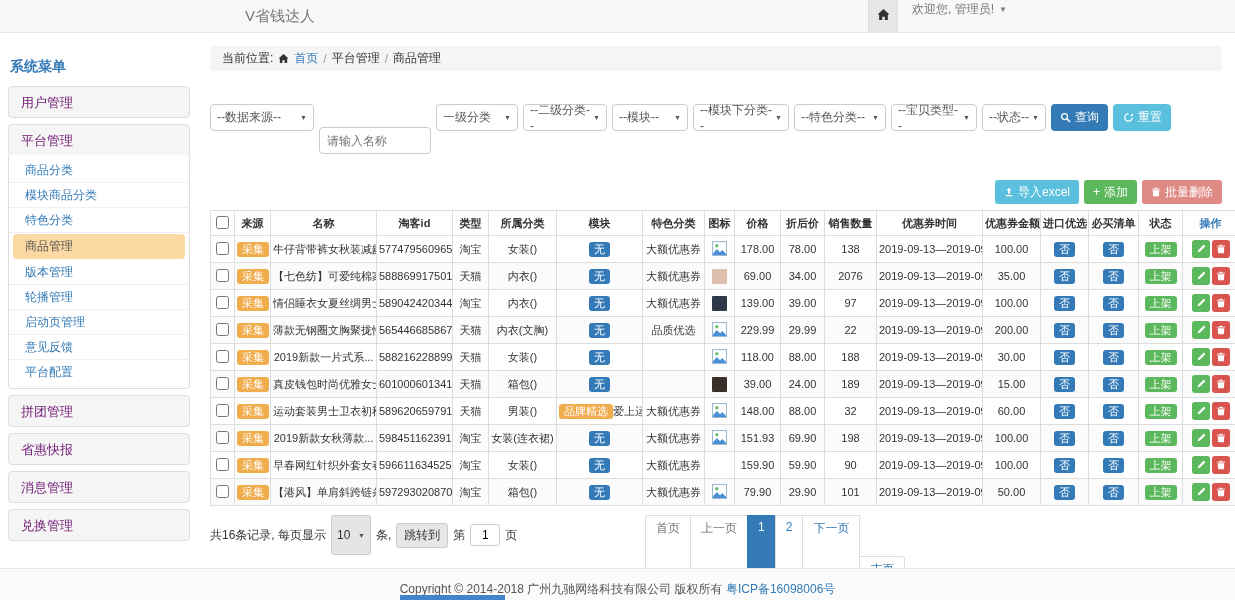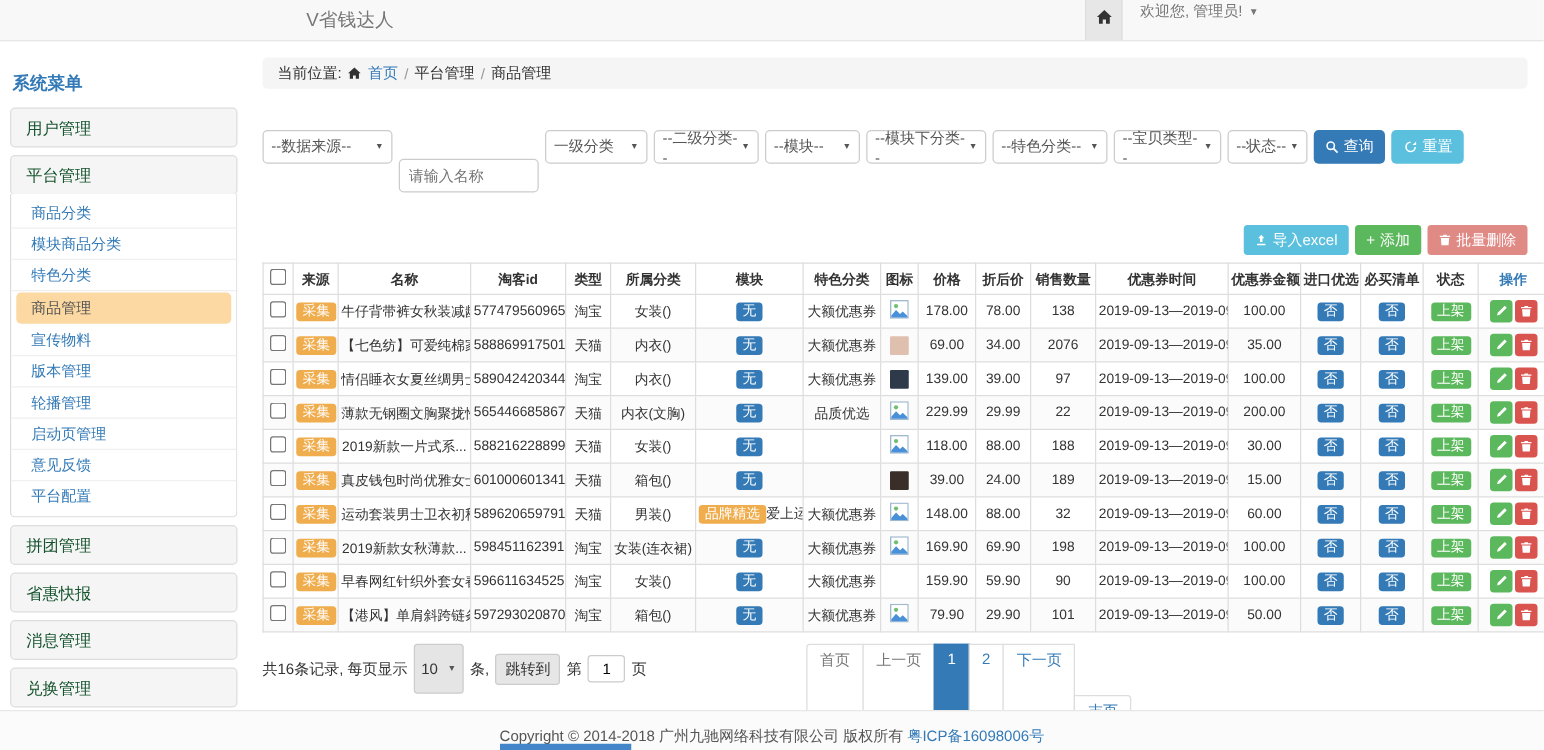--- a/index.html
+++ b/index.html
@@ -13,21 +13,21 @@
   .header-right { position:absolute; left:868px; top:0; height:19px; display:flex; }
   .home-box { width:30px; height:32px; background:#e7e7e7; border-left:1px solid #ddd; border-right:1px solid #ddd;
     display:flex; align-items:center; justify-content:center; cursor:pointer; }
   .welcome { margin-left:14px; font-size:12px; color:#777; cursor:pointer; display:flex; align-items:center; gap:5px; }
   .caret-sm { font-size:8px; color:#777; }
 
   
   .sidebar { position:absolute; left:8px; top:50px; width:182px; }
   .side-title { color:#337ab7; font-size:14px; font-weight:bold; padding:8px 2px 10px 2px; }
   .side-header { height:32px; line-height:32px; padding-left:12px; background:#f5f5f5;
-    border:1px solid #ddd; border-radius:4px; margin-bottom:6px; font-size:13px; color:#14532d; cursor:pointer; }
+    border:1px solid #ddd; border-radius:4px; margin-bottom:6px; font-size:13px; color:#701a75; cursor:pointer; }
   .side-sub { border:1px solid #ddd; border-top:none; border-radius:0 0 4px 4px; background:#fff;
     margin:-7px 0 6px 0; padding:3px 0; }
   .side-link { height:25px; line-height:25px; padding-left:16px; font-size:12px; color:#337ab7;
     border-bottom:1px solid #f0f0f0; cursor:pointer; white-space:nowrap; overflow:hidden; }
   .side-link:last-child { border-bottom:none; }
   .side-link.active { background:#fcd9a2; border-radius:4px; margin:1px 4px; padding-left:12px; color:#555; border-bottom:none; }
 
   
   .main { position:absolute; left:210px; top:46px; width:1012px; }
   .breadcrumb { background:#f5f5f5; border-radius:4px; padding:4px 12px; font-size:12px; color:#333;
@@ -116,21 +116,20 @@
 <div class="sidebar">
   <div class="side-title">系统菜单</div>
   <div>
       <div class="side-header">用户管理</div>
       <div class="side-header">平台管理</div>
       <div class="side-sub">
         <div class="side-link">商品分类</div>
         <div class="side-link">模块商品分类</div>
         <div class="side-link">特色分类</div>
         <div class="side-link active">商品管理</div>
-        <div class="side-link">宣传物料</div>
         <div class="side-link">版本管理</div>
         <div class="side-link">轮播管理</div>
         <div class="side-link">启动页管理</div>
         <div class="side-link">意见反馈</div>
         <div class="side-link">平台配置</div>
       </div>
       <div class="side-header">拼团管理</div>
       <div class="side-header">省惠快报</div>
       <div class="side-header">消息管理</div>
       <div class="side-header">兑换管理</div>
@@ -520,21 +519,21 @@
           <td>598451162391</td>
           <td>淘宝</td>
           <td>女装(连衣裙)</td>
           <td><span class="bdg blue">无</span></td>
           <td>大额优惠券</td>
           <td><span><svg width="15" height="15" viewBox="0 0 14 14">
                 <rect x="0.5" y="0.5" width="13" height="13" fill="#fff" stroke="#9fb9cf"></rect>
                 <circle cx="4.5" cy="4.5" r="1.6" fill="#6fbf73"></circle>
                 <path d="M1 11.5l3.5-4 3 3 2-2 3.5 3.5V13H1z" fill="#4a90d9"></path>
               </svg></span></td>
-          <td>169.90</td>
+          <td>151.93</td>
           <td>69.90</td>
           <td>198</td>
           <td>2019-09-13—2019-09-17</td>
           <td>100.00</td>
           <td><span class="bdg blue">否</span></td>
           <td><span class="bdg blue">否</span></td>
           <td><span class="bdg green">上架</span></td>
           <td><span class="opbtn green">
               <span style="display:flex;">
                 <svg width="10" height="10" viewBox="0 0 12 12">

